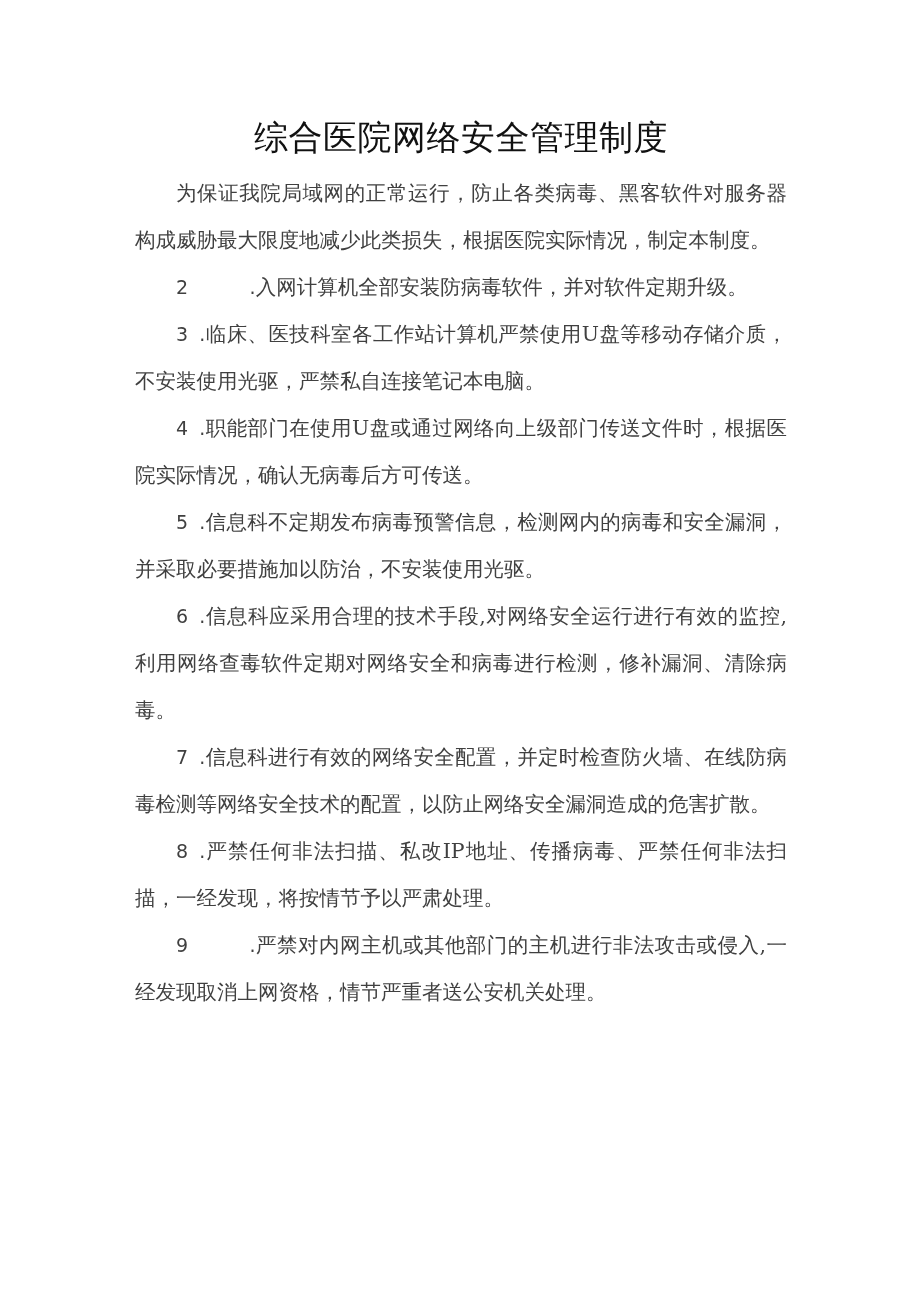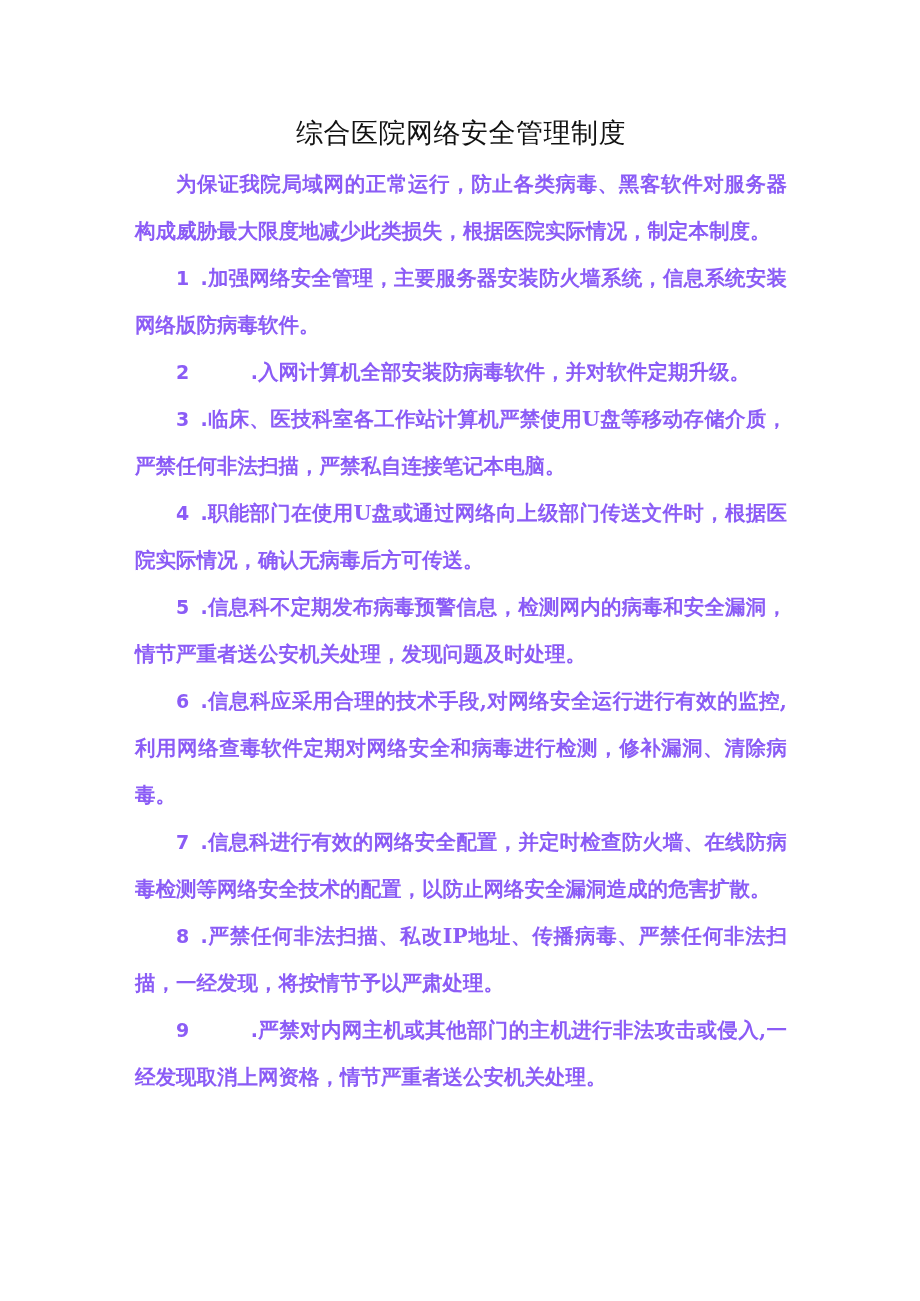--- a/index.html
+++ b/index.html
@@ -20,67 +20,65 @@
     box-sizing: border-box;
   }
   .doc-body {
     position: absolute;
     left: 135px;
     top: 100px;
     width: 652px;
   }
   .doc-title {
     font-family: "DejaVu Sans", "Liberation Sans", sans-serif;
-    font-size: 27px;
+    font-size: 34px;
     font-weight: 400;
     text-align: center;
     letter-spacing: 0.5px;
     line-height: 1.25;
     margin: 0 0 11px 0;
     padding-top: 16px;
     color: #111111;
     white-space: nowrap;
   }
   .para {
     font-family: "DejaVu Serif", "Liberation Serif", serif;
     font-size: 20.5px;
     line-height: 47px;
     margin: 0;
     text-align: justify;
     text-justify: inter-ideograph;
     text-indent: 2em;
-    color: #8b5cf6;
+    color: #404040;
     letter-spacing: 0px;
     word-break: break-all;
-    font-weight: bold;
   }
   
   .num {
     font-family: "DejaVu Sans", "Liberation Sans", sans-serif;
     font-size: 19px;
   }
   .gap-sm { display: inline-block; width: 0.55em; }
   .gap-lg { display: inline-block; width: 3.0em; }
 </style>
 </head>
 <body>
 
 <div class="page">
   <div class="doc-body">
 
     <h1 class="doc-title">综合医院网络安全管理制度</h1>
 
     <p class="para">为保证我院局域网的正常运行，防止各类病毒、黑客软件对服务器构成威胁最大限度地减少此类损失，根据医院实际情况，制定本制度。</p>
 
     <div id="items-container">
-        <p class="para"><span class="num">1</span><span class="gap-sm"></span><span class="num">.</span><span>加强网络安全管理，主要服务器安装防火墙系统，信息系统安装网络版防病毒软件。</span></p>
         <p class="para"><span class="num">2</span><span class="gap-lg"></span><span class="num">.</span><span>入网计算机全部安装防病毒软件，并对软件定期升级。</span></p>
-        <p class="para"><span class="num">3</span><span class="gap-sm"></span><span class="num">.</span><span>临床、医技科室各工作站计算机严禁使用U盘等移动存储介质，严禁任何非法扫描，严禁私自连接笔记本电脑。</span></p>
+        <p class="para"><span class="num">3</span><span class="gap-sm"></span><span class="num">.</span><span>临床、医技科室各工作站计算机严禁使用U盘等移动存储介质，不安装使用光驱，严禁私自连接笔记本电脑。</span></p>
         <p class="para"><span class="num">4</span><span class="gap-sm"></span><span class="num">.</span><span>职能部门在使用U盘或通过网络向上级部门传送文件时，根据医院实际情况，确认无病毒后方可传送。</span></p>
-        <p class="para"><span class="num">5</span><span class="gap-sm"></span><span class="num">.</span><span>信息科不定期发布病毒预警信息，检测网内的病毒和安全漏洞，情节严重者送公安机关处理，发现问题及时处理。</span></p>
+        <p class="para"><span class="num">5</span><span class="gap-sm"></span><span class="num">.</span><span>信息科不定期发布病毒预警信息，检测网内的病毒和安全漏洞，并采取必要措施加以防治，不安装使用光驱。</span></p>
         <p class="para"><span class="num">6</span><span class="gap-sm"></span><span class="num">.</span><span>信息科应采用合理的技术手段,对网络安全运行进行有效的监控,利用网络查毒软件定期对网络安全和病毒进行检测，修补漏洞、清除病毒。</span></p>
         <p class="para"><span class="num">7</span><span class="gap-sm"></span><span class="num">.</span><span>信息科进行有效的网络安全配置，并定时检查防火墙、在线防病毒检测等网络安全技术的配置，以防止网络安全漏洞造成的危害扩散。</span></p>
         <p class="para"><span class="num">8</span><span class="gap-sm"></span><span class="num">.</span><span>严禁任何非法扫描、私改IP地址、传播病毒、严禁任何非法扫描，一经发现，将按情节予以严肃处理。</span></p>
         <p class="para"><span class="num">9</span><span class="gap-lg"></span><span class="num">.</span><span>严禁对内网主机或其他部门的主机进行非法攻击或侵入,一经发现取消上网资格，情节严重者送公安机关处理。</span></p>
       </div>
 
   </div>
 </div>
 
 </body></html>

